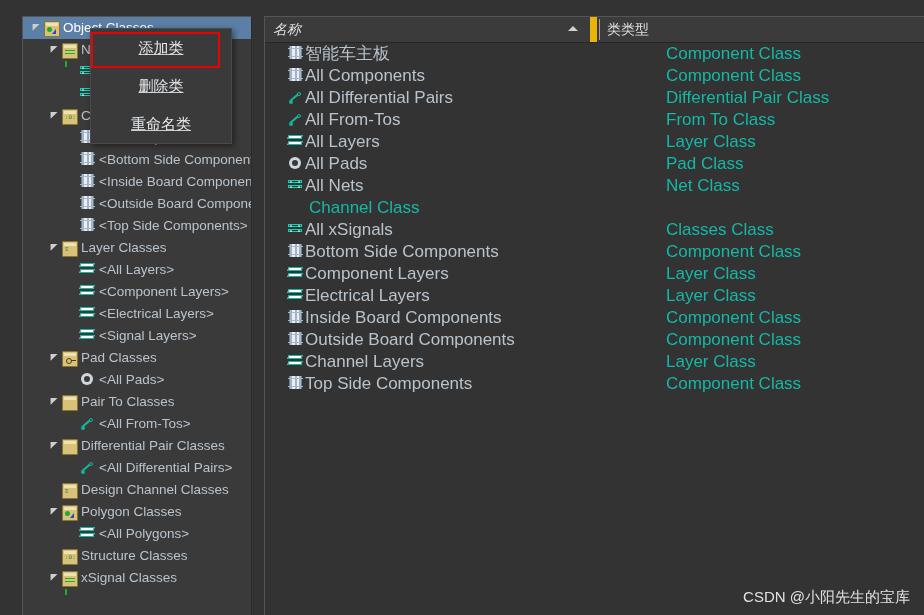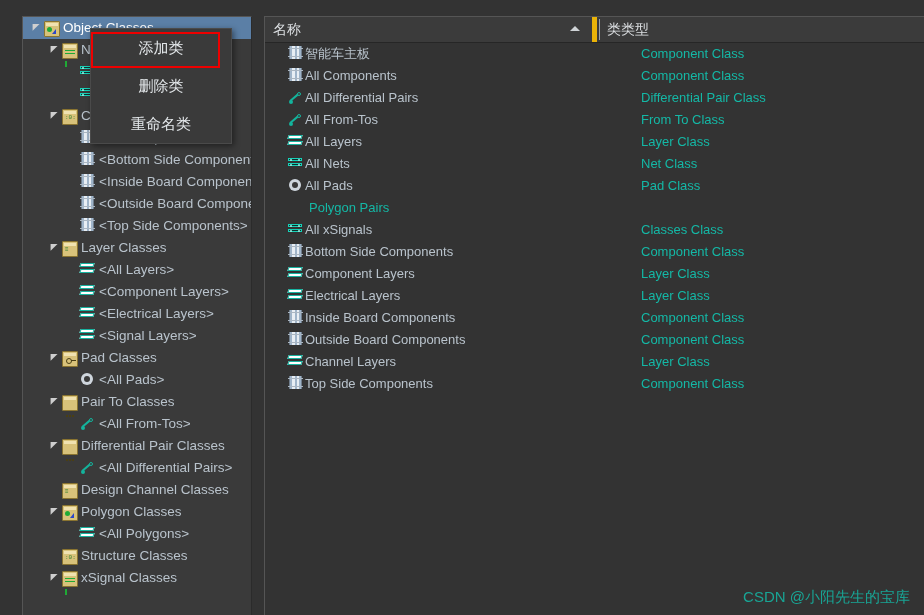--- a/index.html
+++ b/index.html
@@ -123,56 +123,57 @@
     overflow:hidden;
   }
   .list-header{
     height:25px;background:#3b3b3b;border-bottom:1px solid #262626;
     display:flex;align-items:center;position:relative;
   }
   .hcell{
     height:25px;line-height:25px;padding-left:8px;font-size:14px;color:#dcdfe2;
     box-sizing:border-box;position:relative;white-space:nowrap;
   }
-  .hcell.name{width:332px;border-right:5px solid #eab308;}
+  .hcell.name{width:332px;border-right:7px solid #eab308;font-style:italic;}
   .hcell.type{flex:1;padding-left:10px;}
   .sort-arrow{
     position:absolute;right:12px;top:9px;width:0;height:0;
     border-left:5px solid transparent;border-right:5px solid transparent;
     border-bottom:5px solid #cfd3d6;
   }
   .hcell.type .caret{
     position:absolute;left:2px;top:2px;bottom:2px;width:1px;background:#9aa0a6;
   }
   .list-body{position:absolute;left:0;right:0;top:26px;bottom:0;}
-  .list-row{height:22px;line-height:22px;display:flex;font-size:13px;color:#b9c3cc;}
+  .list-row{height:22px;line-height:22px;display:flex;font-size:17px;color:#b9c3cc;gap:25px;}
   .cell-name{width:332px;box-sizing:border-box;padding-left:22px;white-space:nowrap;display:flex;align-items:center;}
   .cell-name .ticon{width:18px;height:22px;}
   .cell-type{flex:1;padding-left:44px;white-space:nowrap;color:#14b8a6;}
 
   
   .ctx-menu{
     position:absolute;left:90px;top:28px;width:140px;
     background:#3a3a3a;border:1px solid #4a4a4a;
     box-shadow:2px 2px 6px rgba(0,0,0,.45);
     z-index:40;
+    text-decoration:underline;
   }
   .ctx-item{
     height:38px;line-height:38px;text-align:center;
     color:#e4e8eb;font-size:15px;white-space:nowrap;
   }
   .hl-box{
     position:absolute;left:91px;top:32px;width:129px;height:36px;
     border:2px solid #ee0000;z-index:50;pointer-events:none;box-sizing:border-box;
   }
 
   
   .watermark{
     position:absolute;right:14px;bottom:8px;
-    color:#14b8a6;font-size:15px;opacity:.85;white-space:nowrap;
+    color:#ffffff;font-size:15px;opacity:.85;white-space:nowrap;
     z-index:60;
   }
 </style>
 </head>
 <body>
 
 <div class="root">
 
   <div class="tree-panel" id="tree-panel">
       <div class="tree-row selected"><span class="tw" style="margin-left: 6px; transform: rotate(180deg); color: rgb(207, 207, 207);">◢</span><span class="ticon"><span class="ico ic-folder">
@@ -326,40 +327,40 @@
                 <i></i>
               </span>
             </span>
             <span>All Layers</span>
           </div>
           <div class="cell-type">Layer Class</div>
         </div>
         <div class="list-row">
           <div class="cell-name">
             <span class="ticon">
+              <span class="ic-pad"></span>
+            </span>
+            <span>All Pads</span>
+          </div>
+          <div class="cell-type">Pad Class</div>
+        </div>
+        <div class="list-row">
+          <div class="cell-name">
+            <span class="ticon">
               <span class="ico ic-net">
                 <i></i>
                 <i></i>
               </span>
             </span>
             <span>All Nets</span>
           </div>
           <div class="cell-type">Net Class</div>
         </div>
         <div class="list-row">
-          <div class="cell-name">
-            <span class="ticon">
-              <span class="ic-pad"></span>
-            </span>
-            <span>All Pads</span>
-          </div>
-          <div class="cell-type">Pad Class</div>
-        </div>
-        <div class="list-row">
-          <div class="cell-type">Polygon Pairs</div>
+          <div class="cell-type">Channel Class</div>
         </div>
         <div class="list-row">
           <div class="cell-name">
             <span class="ticon">
               <span class="ico ic-net">
                 <i></i>
                 <i></i>
               </span>
             </span>
             <span>All xSignals</span>

